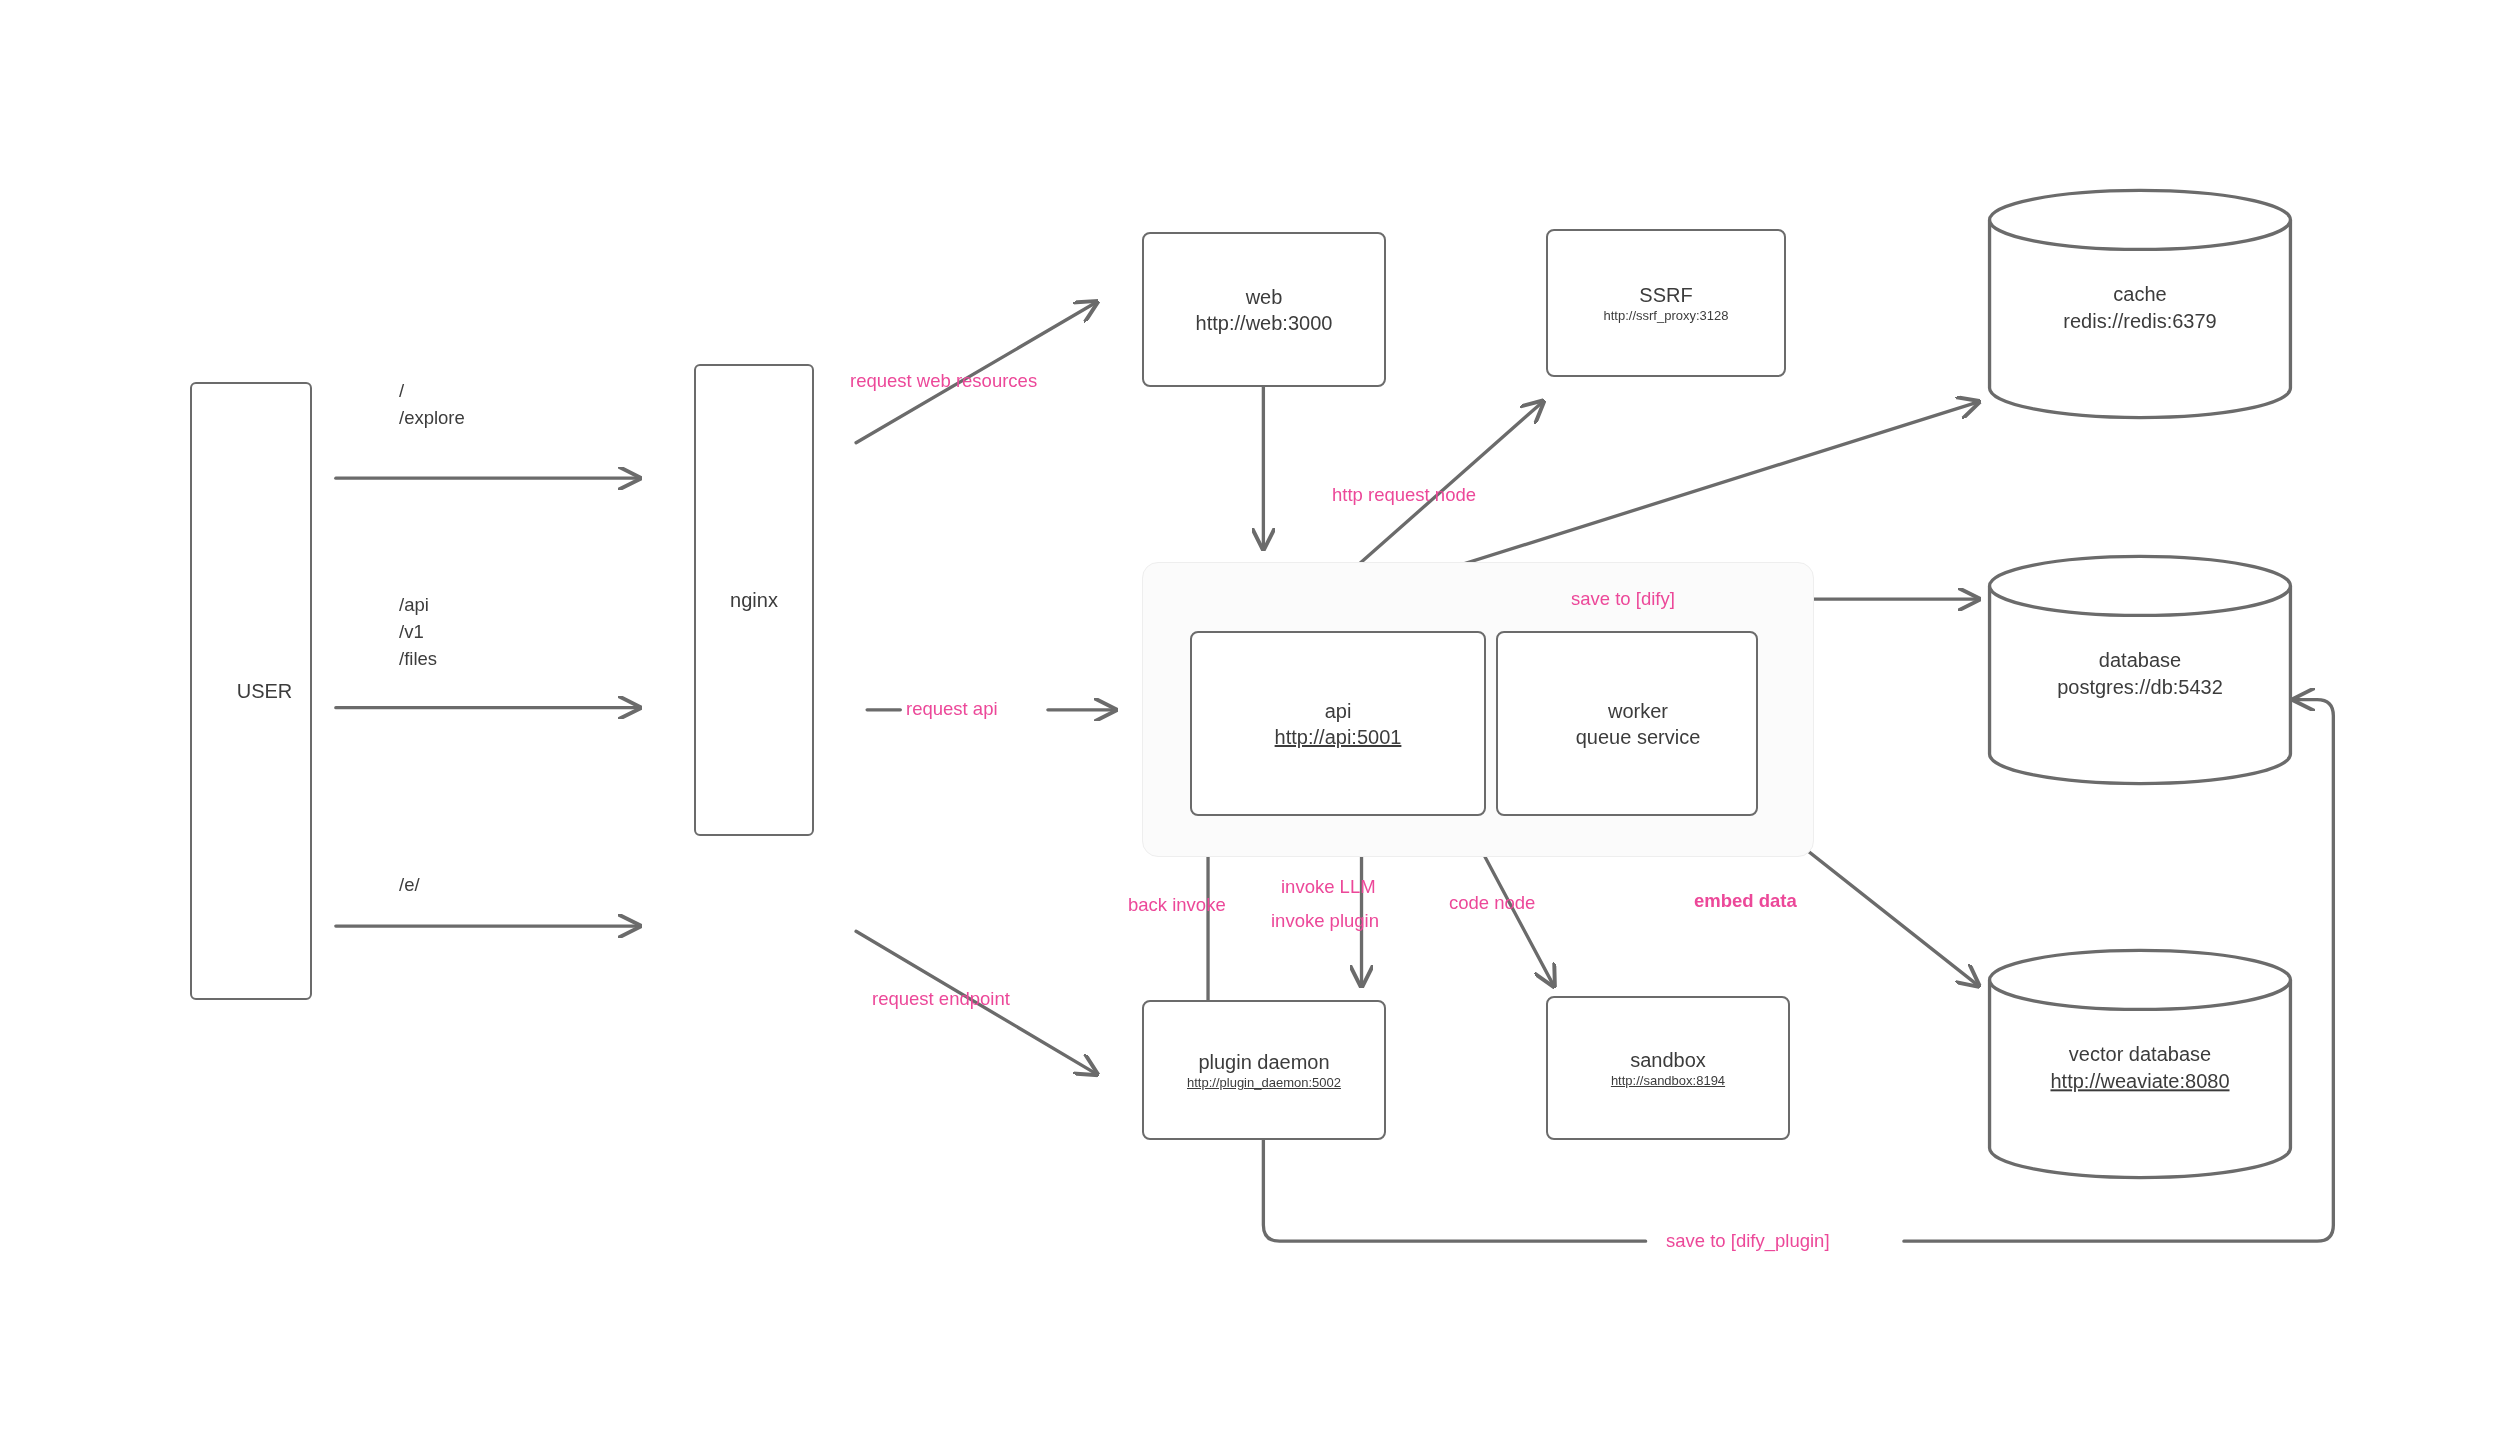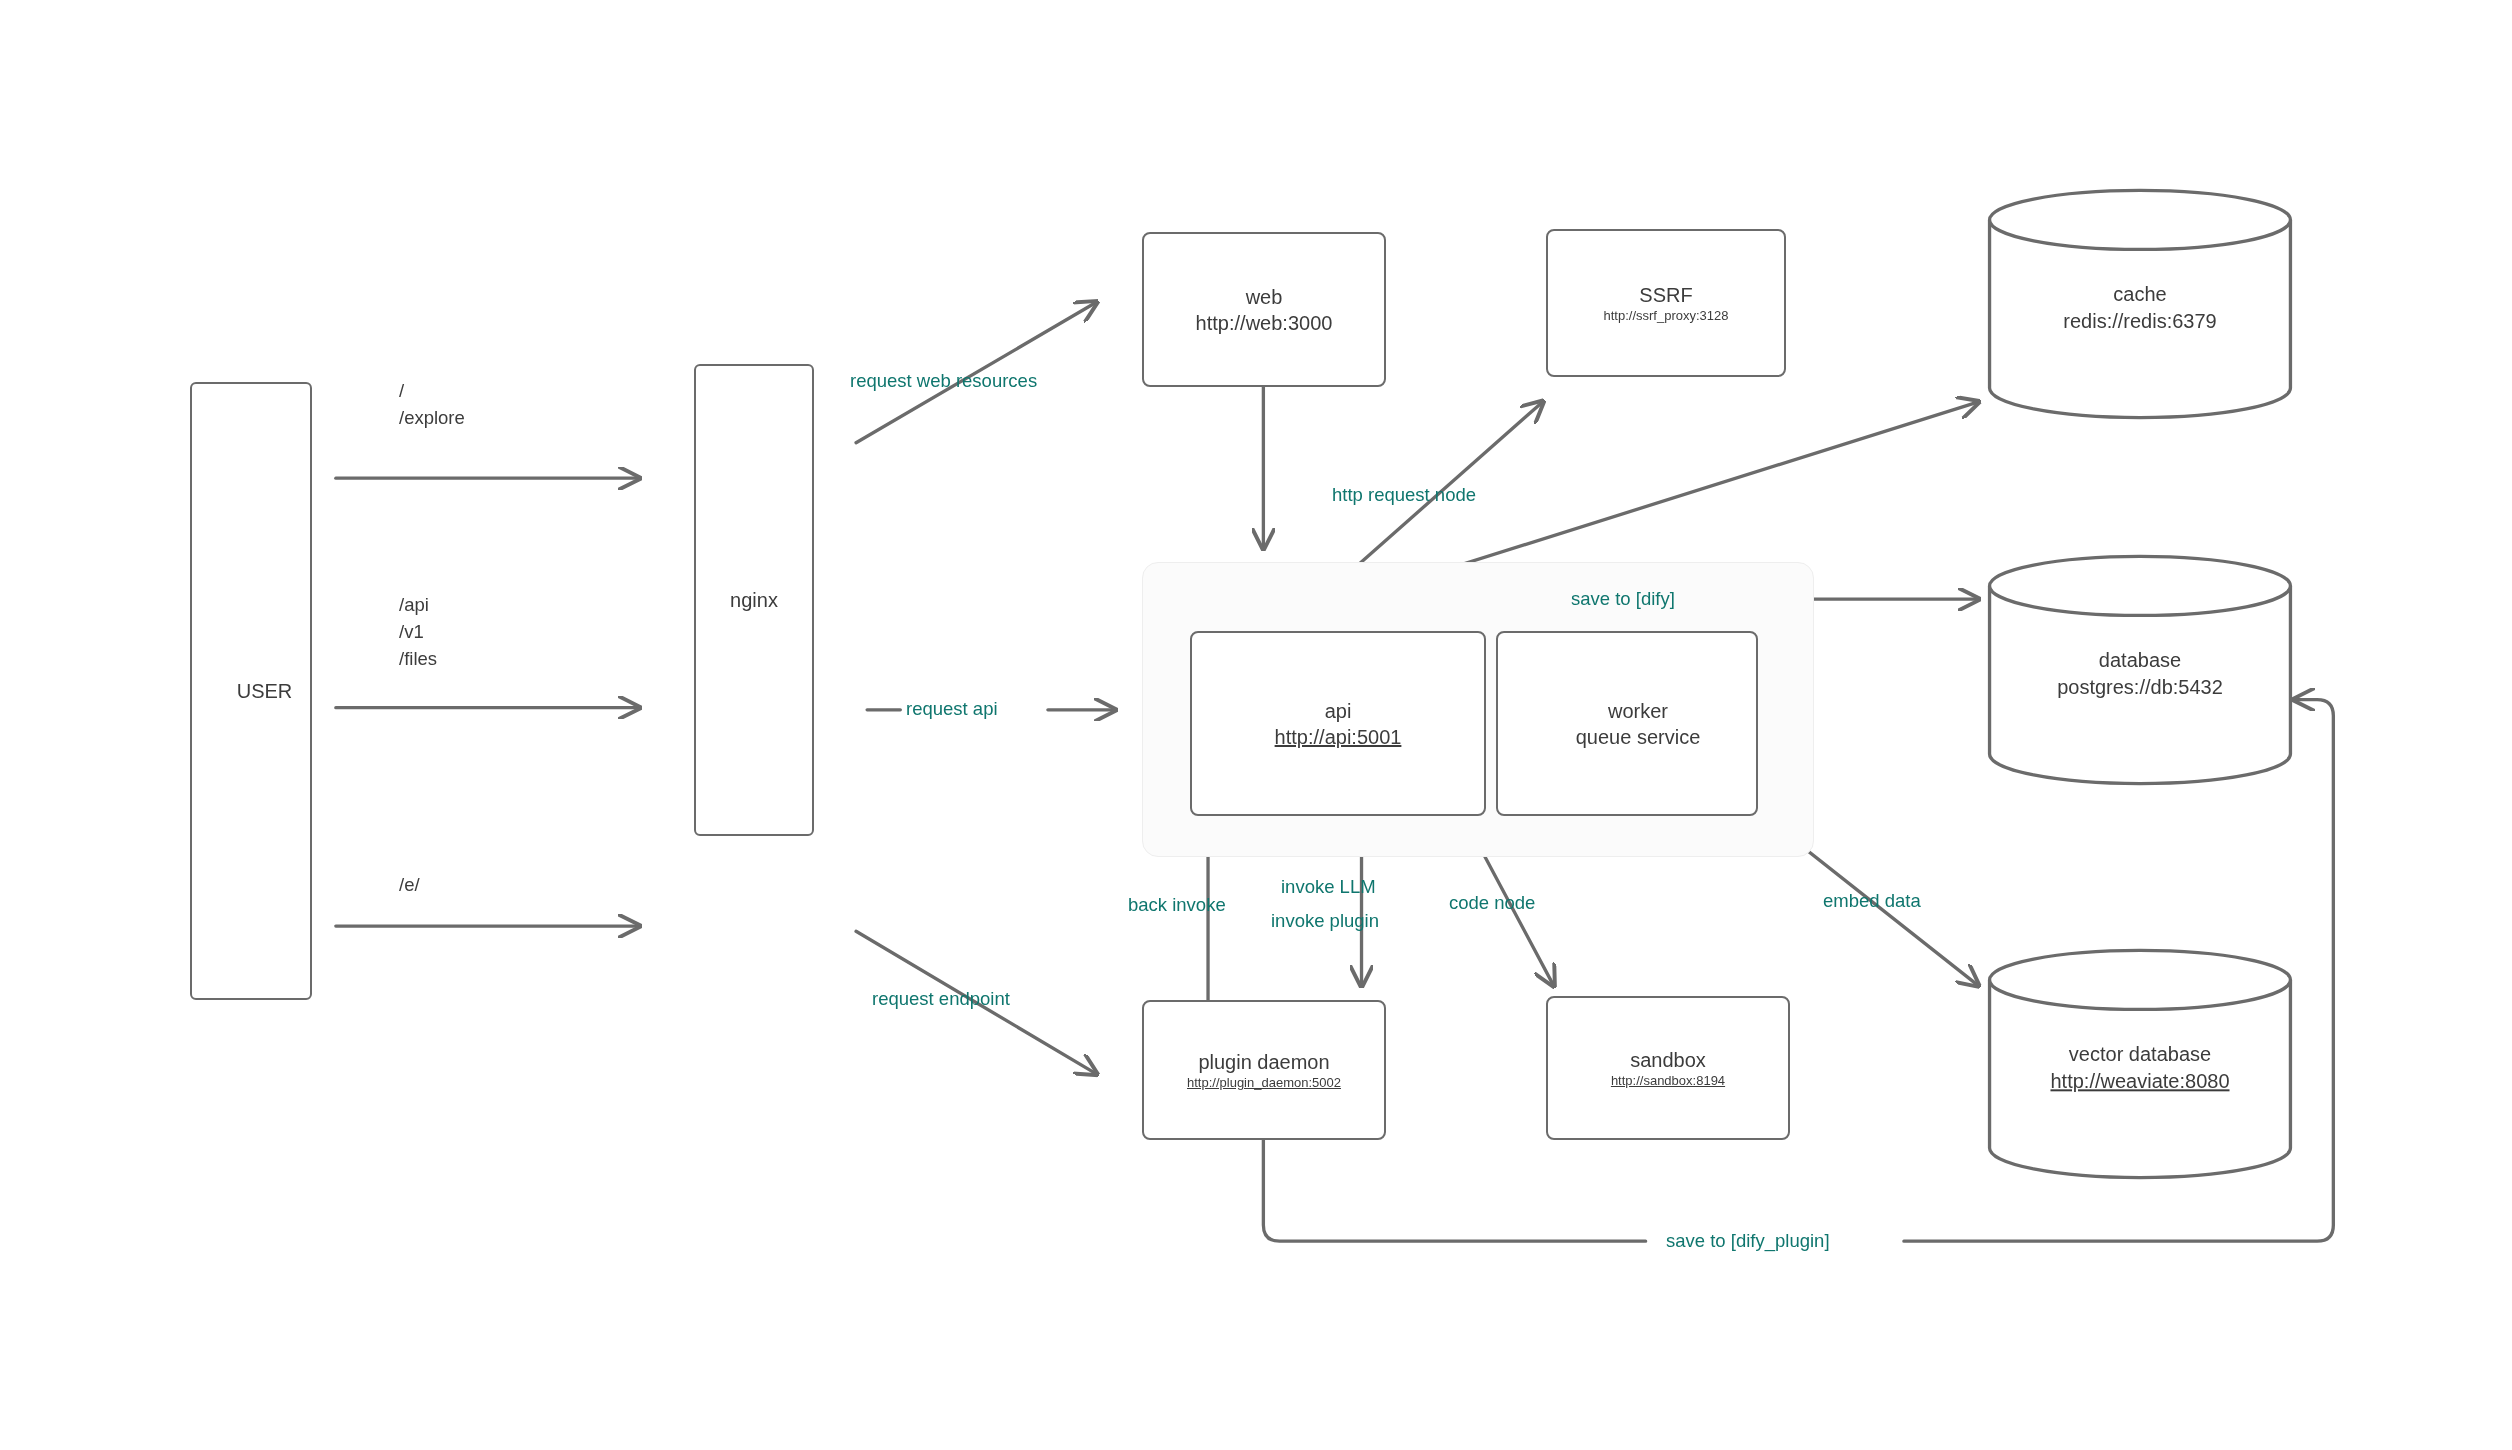--- a/index.html
+++ b/index.html
@@ -91,21 +91,21 @@
     font-size: 20px;
     line-height: 1.35;
     color: #3c3c3c;
   }
   .cyl .cyl-label .link {
     text-decoration: underline;
   }
   .edge-label {
     position: absolute;
     font-size: 18.5px;
-    color: #0f766e;
+    color: #ec4899;
     white-space: pre;
     line-height: 1.35;
   }
   .path-label {
     position: absolute;
     font-size: 18.5px;
     color: #3c3c3c;
     white-space: pre;
     line-height: 1.45;
   }
@@ -244,17 +244,17 @@
 
   <div class="edge-label" style="left:850px; top:369px;">request web resources</div>
   <div class="edge-label" style="left:906px; top:697px;">request api</div>
   <div class="edge-label" style="left:872px; top:987px;">request endpoint</div>
   <div class="edge-label" style="left:1332px; top:483px;">http request node</div>
   <div class="edge-label" style="left:1571px; top:587px;">save to [dify]</div>
   <div class="edge-label" style="left:1128px; top:893px;">back invoke</div>
   <div class="edge-label" style="left:1281px; top:875px;">invoke LLM</div>
   <div class="edge-label" style="left:1271px; top:909px;">invoke plugin</div>
   <div class="edge-label" style="left:1449px; top:891px;">code node</div>
-  <div class="edge-label" style="left:1823px; top:889px;">embed data</div>
+  <div class="edge-label" style="left:1694px; top:889px;font-weight:bold;">embed data</div>
   <div class="edge-label" style="left:1666px; top:1229px;">save to [dify_plugin]</div>
 
 </div>
 
 
 </body></html>

